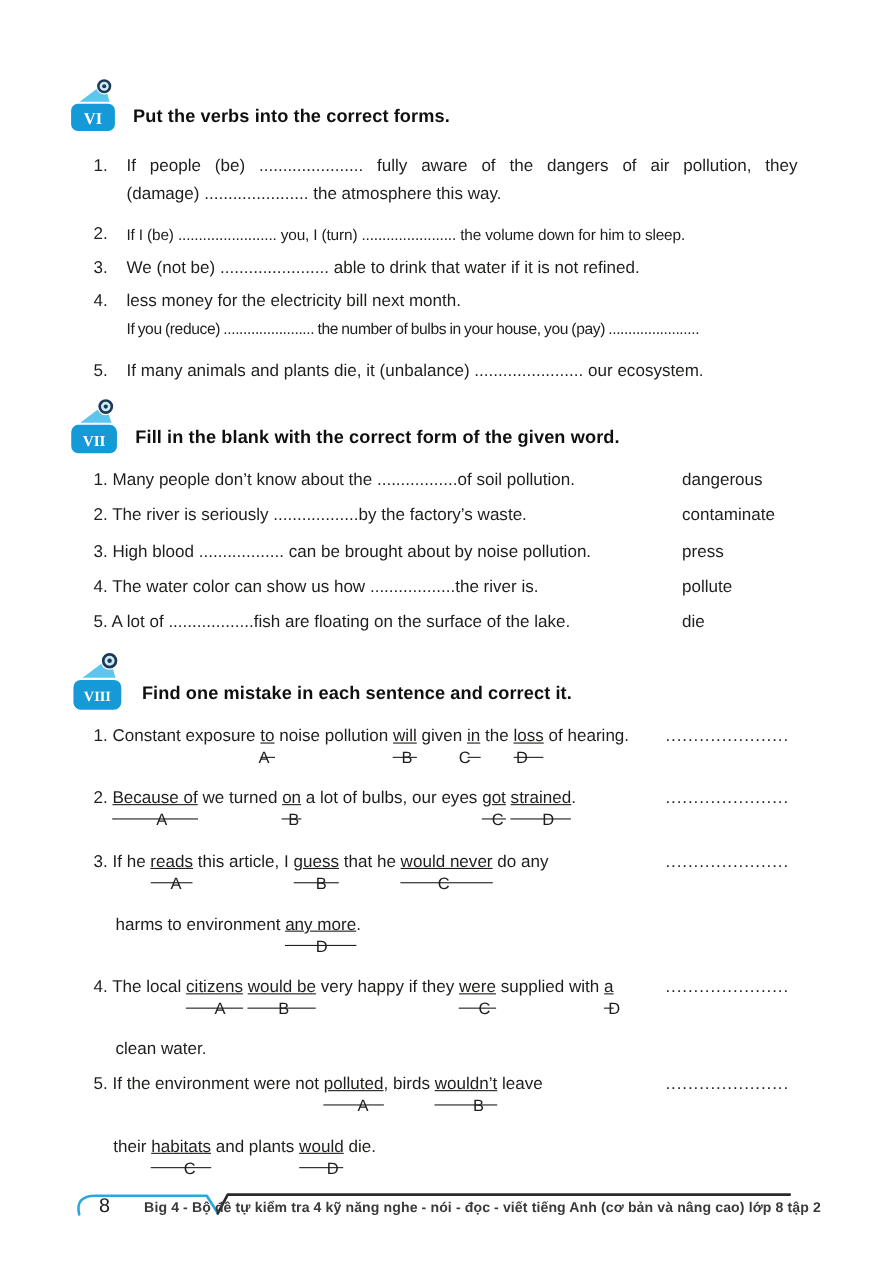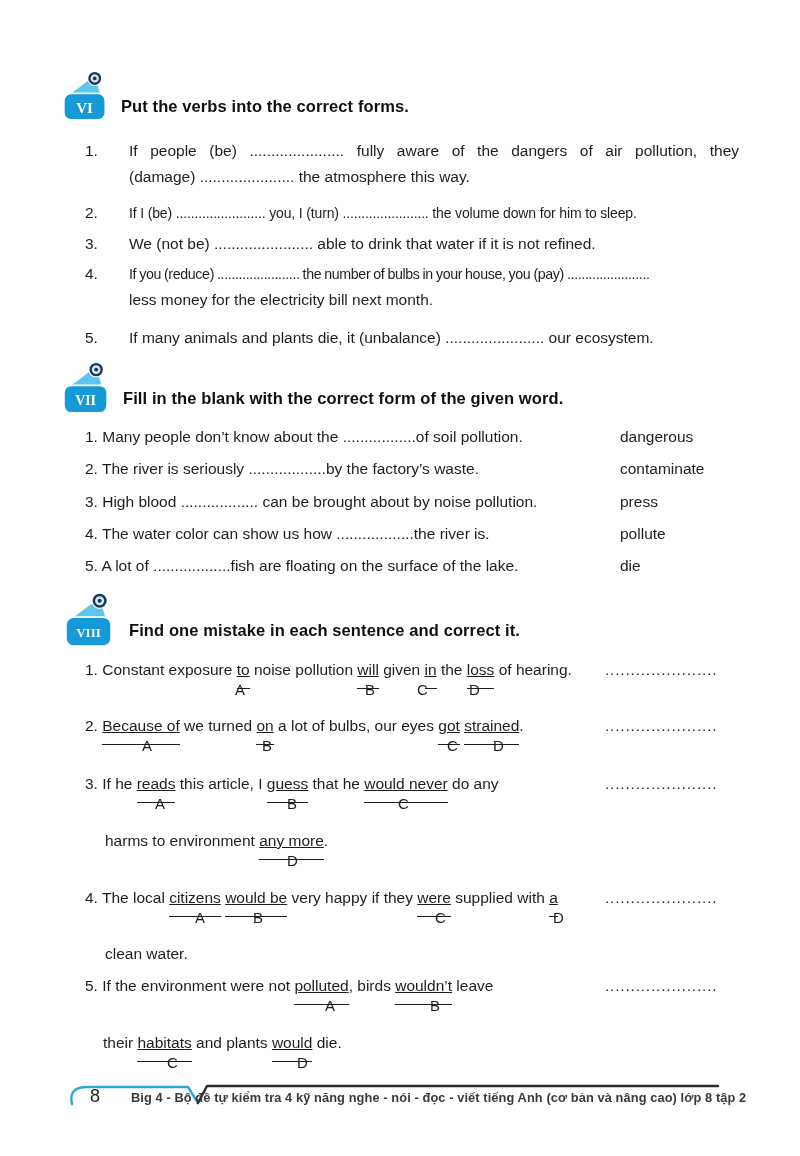--- a/index.html
+++ b/index.html
@@ -9,21 +9,21 @@
   
   .sec-header{position:absolute;left:62px;display:flex;align-items:flex-end;gap:13px;}
   .sec-header h2{margin:0 0 10px 0;font-size:16.5px;font-weight:700;color:#101010;letter-spacing:.1px;}
   .badge{display:block;flex:0 0 auto;}
   .badge-label{font-family:"Liberation Serif",serif;font-weight:bold;fill:#ffffff;}
   .fs17{font-size:17px;} .fs15{font-size:15px;} .fs13{font-size:13.5px;}
 
   
   .vi-item{position:absolute;left:85px;width:648px;}
   .vi-item .num{position:absolute;left:0;top:0;font-size:15.5px;line-height:26px;}
-  .vi-item .txt{margin-left:44px;}
+  .vi-item .txt{margin-left:30px;}
   .line{font-size:15.5px;line-height:26px;white-space:nowrap;}
   .line.j{white-space:normal;text-align:justify;text-align-last:justify;width:610px;}
   .line.tight{font-size:14px;letter-spacing:-.15px;}
   .line.xtight{font-size:14.2px;letter-spacing:-.35px;word-spacing:-.6px;}
 
   
   .vii-row{position:absolute;left:85px;width:700px;font-size:15.5px;line-height:24px;white-space:nowrap;}
   .vii-word{position:absolute;left:535px;top:0;}
 
   
@@ -70,22 +70,22 @@
   </div>
   <div class="vi-item" style="top:231px">
     <span class="num">3.</span>
     <div class="txt">
         <div class="line">We (not be) ....................... able to drink that water if it is not refined.</div>
       </div>
   </div>
   <div class="vi-item" style="top:261px">
     <span class="num">4.</span>
     <div class="txt">
+      <div class="line">less money for the electricity bill next month.</div>
       <div class="line xtight">If you (reduce) ....................... the number of bulbs in your house, you (pay) .......................</div>
-      <div class="line">less money for the electricity bill next month.</div>
     </div>
   </div>
   <div class="vi-item" style="top:325px">
     <span class="num">5.</span>
     <div class="txt">
         <div class="line">If many animals and plants die, it (unbalance) ....................... our ecosystem.</div>
       </div>
   </div>
 
   <div class="sec-header" style="top:360px">

